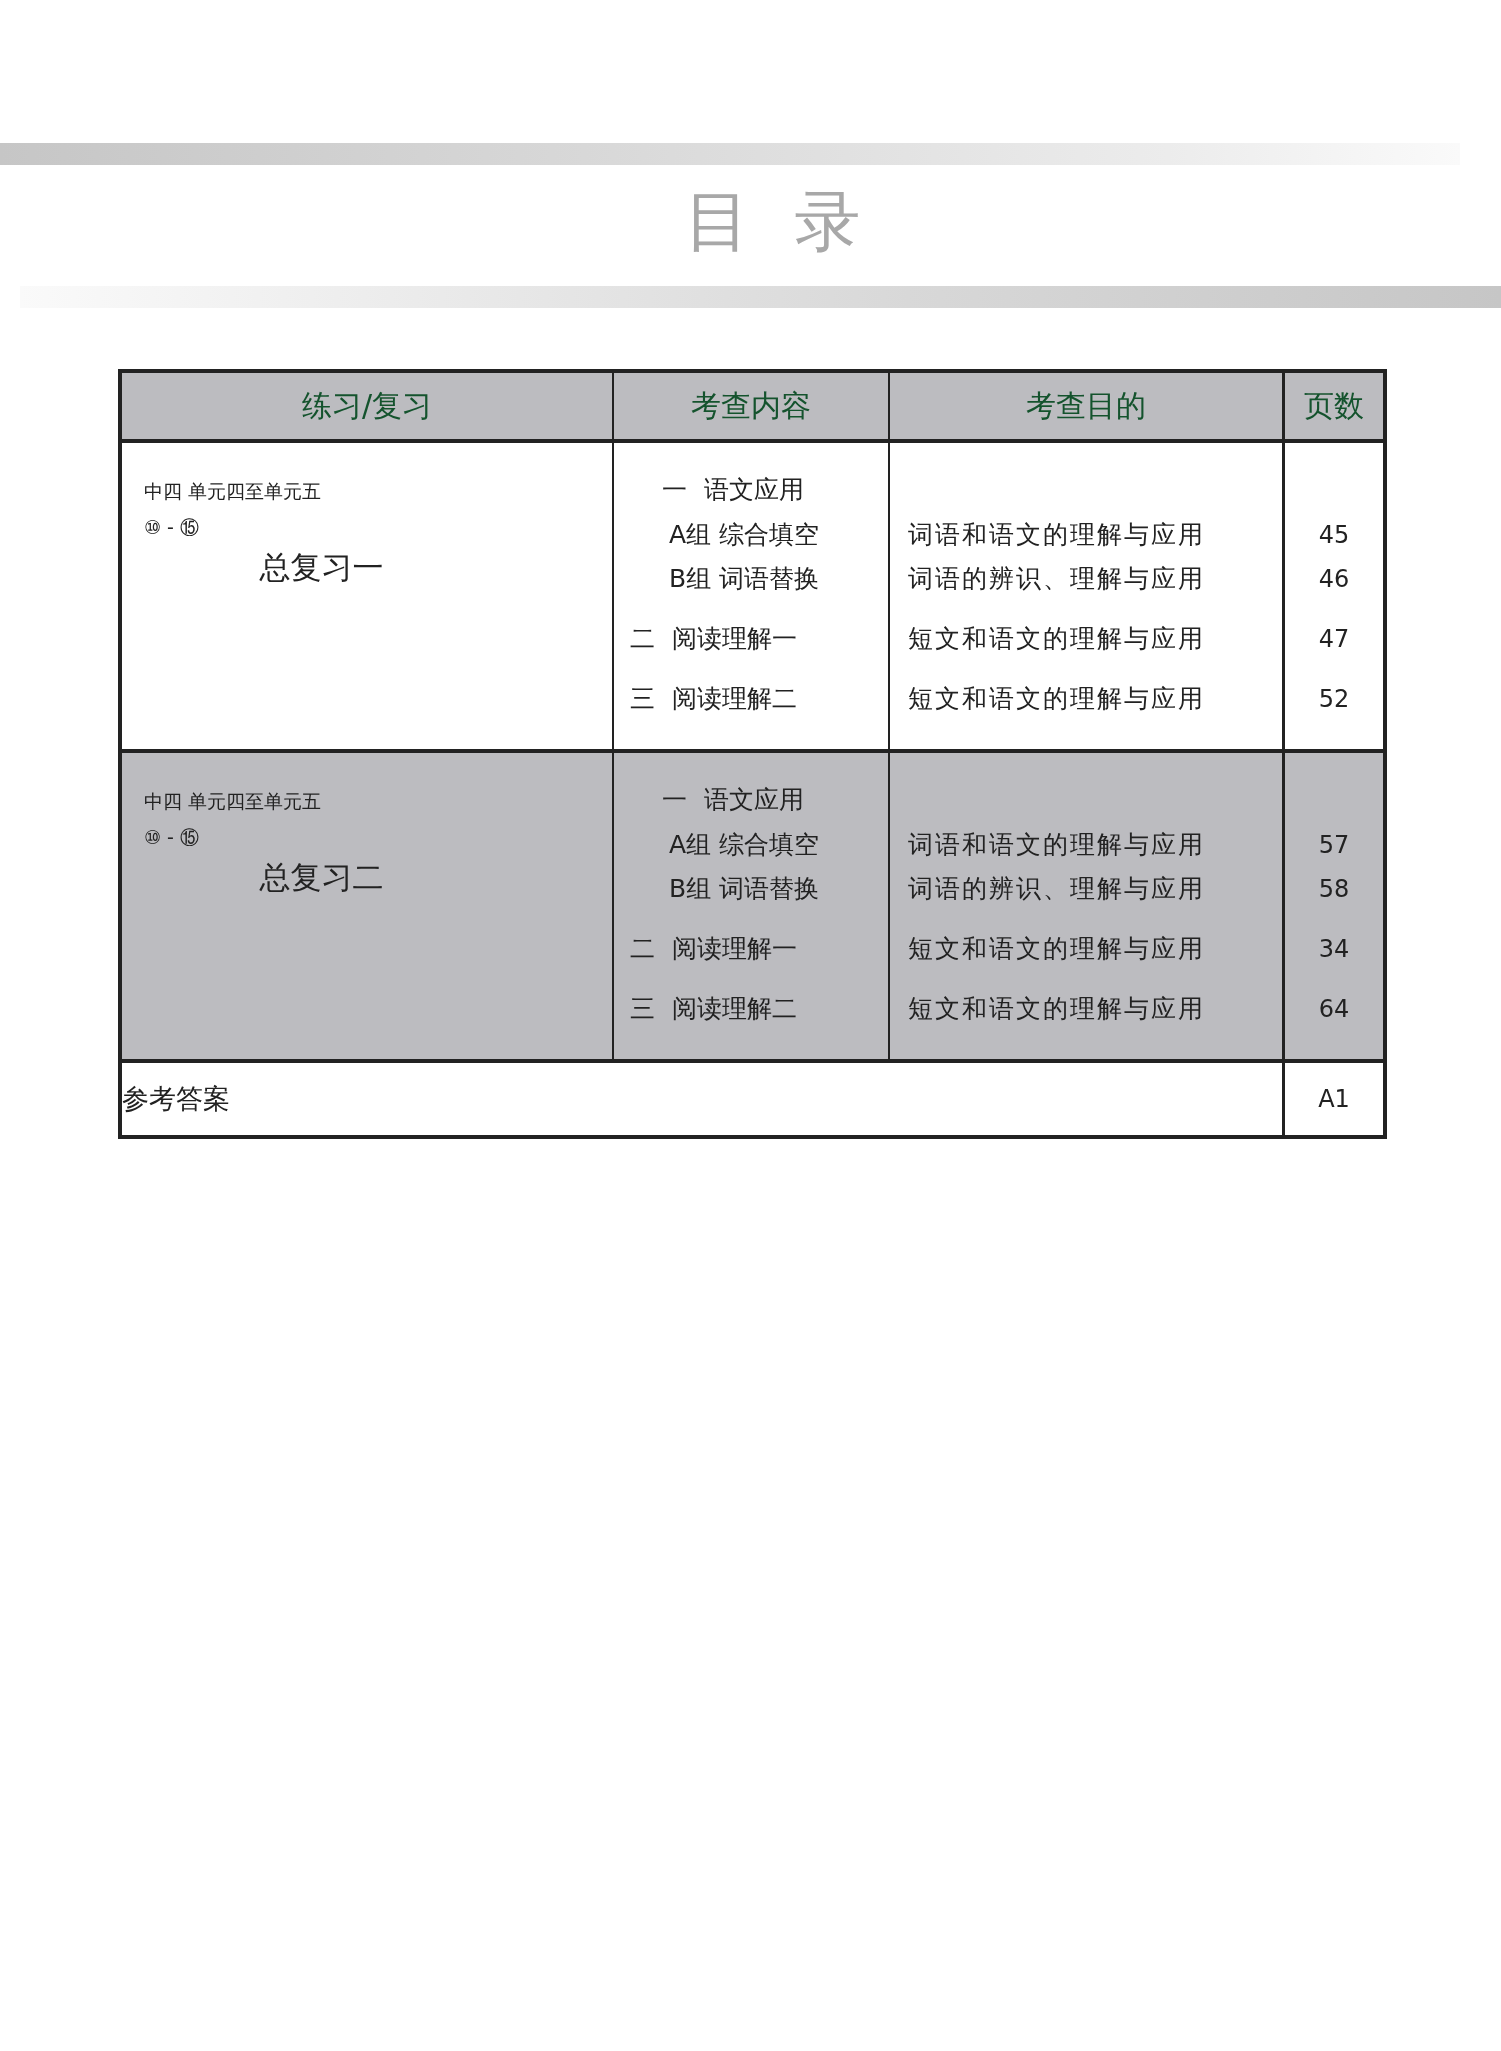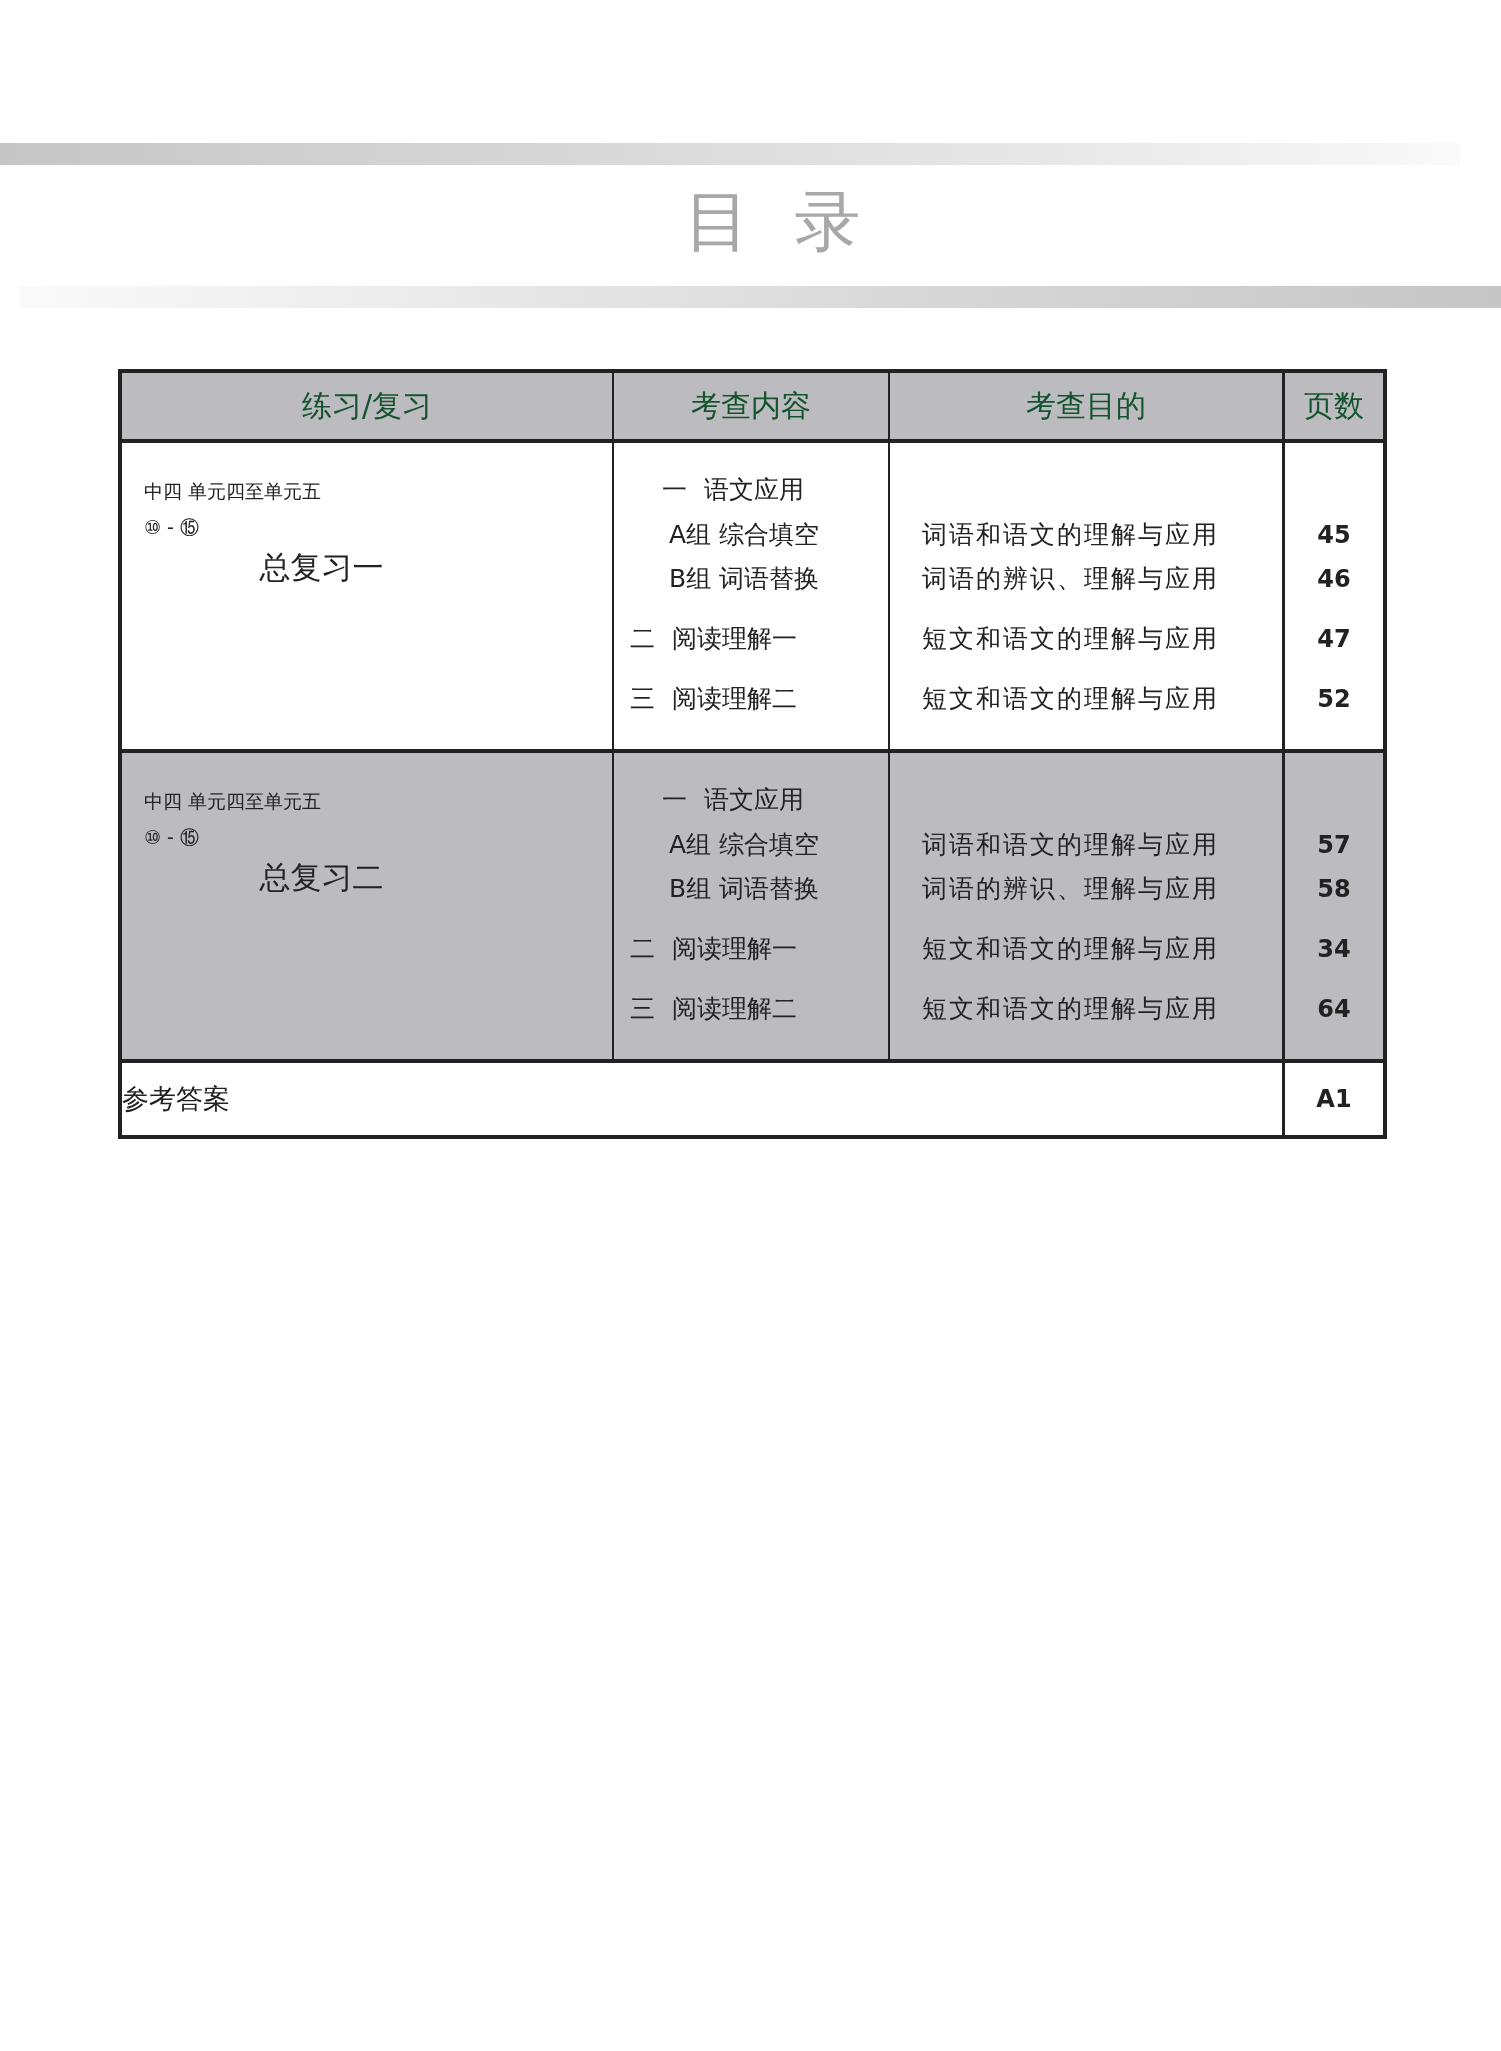--- a/index.html
+++ b/index.html
@@ -13,32 +13,32 @@
     font-size:66px; color:#a8a8a8; letter-spacing:44px; padding-left:44px; line-height:80px; }
   table.toc { position:absolute; left:118px; top:369px; border-collapse:collapse;
     border:4px solid #222; }
   table.toc td, table.toc th { border:2px solid #222; padding:0; vertical-align:top; }
   table.toc th { background:#bcbcc0; height:66px; font-weight:normal; font-size:30px;
     text-align:center; vertical-align:middle; border-bottom:4px solid #222; color:#14532d; }
   tr.row-shaded td { background:#bcbcc0; }
   tr.section-row td { height:306px; }
   tr.section-row { border-bottom:4px solid #222; }
   .c1 { width:490px; } .c2 { width:274px; } .c3 { width:392px; } .c4 { width:98px; }
-  .c4, th.c4 { border-left:3px solid #222 !important;font-weight:bold; }
+  .c4, th.c4 { border-left:3px solid #222 !important; }
   .cell1 { position:relative; height:306px; }
   .units { position:absolute; left:22px; top:36px; font-size:19px; }
   .range { position:absolute; left:22px; top:72px; font-size:19px; }
   .review-title { position:absolute; left:0; width:469px; text-align:center; top:104px;
     font-size:31px; padding-right:16px; }
   .review-title span { position:relative; left:-35px; }
   .lines { position:relative; height:306px; }
   .line { position:absolute; left:0; width:100%; font-size:25px; white-space:nowrap; line-height:34px; }
   .c2 .line .num { display:inline-block; width:42px; padding-left:16px; }
   .c2 .line.sub { padding-left:55px; }
-  .c3 .line { font-family:"DejaVu Serif","Liberation Serif",serif; padding-left:4px; letter-spacing:2px;margin-left:28px; }
+  .c3 .line { font-family:"DejaVu Serif","Liberation Serif",serif; padding-left:18px; letter-spacing:2px; }
   .c4 .line { text-align:center; font-size:24px; }
   .y0 { top:30px;padding-left:32px; } .y1 { top:75px; } .y2 { top:119px; } .y3 { top:179px; } .y4 { top:239px; }
   tr.answer-row td { height:72px; vertical-align:middle; }
   .answer-label { font-size:27px; padding-left:34px; }
   .answer-page { text-align:center; font-size:24px; }
 </style>
 </head>
 <body>
 
 <div class="band-top"></div>

